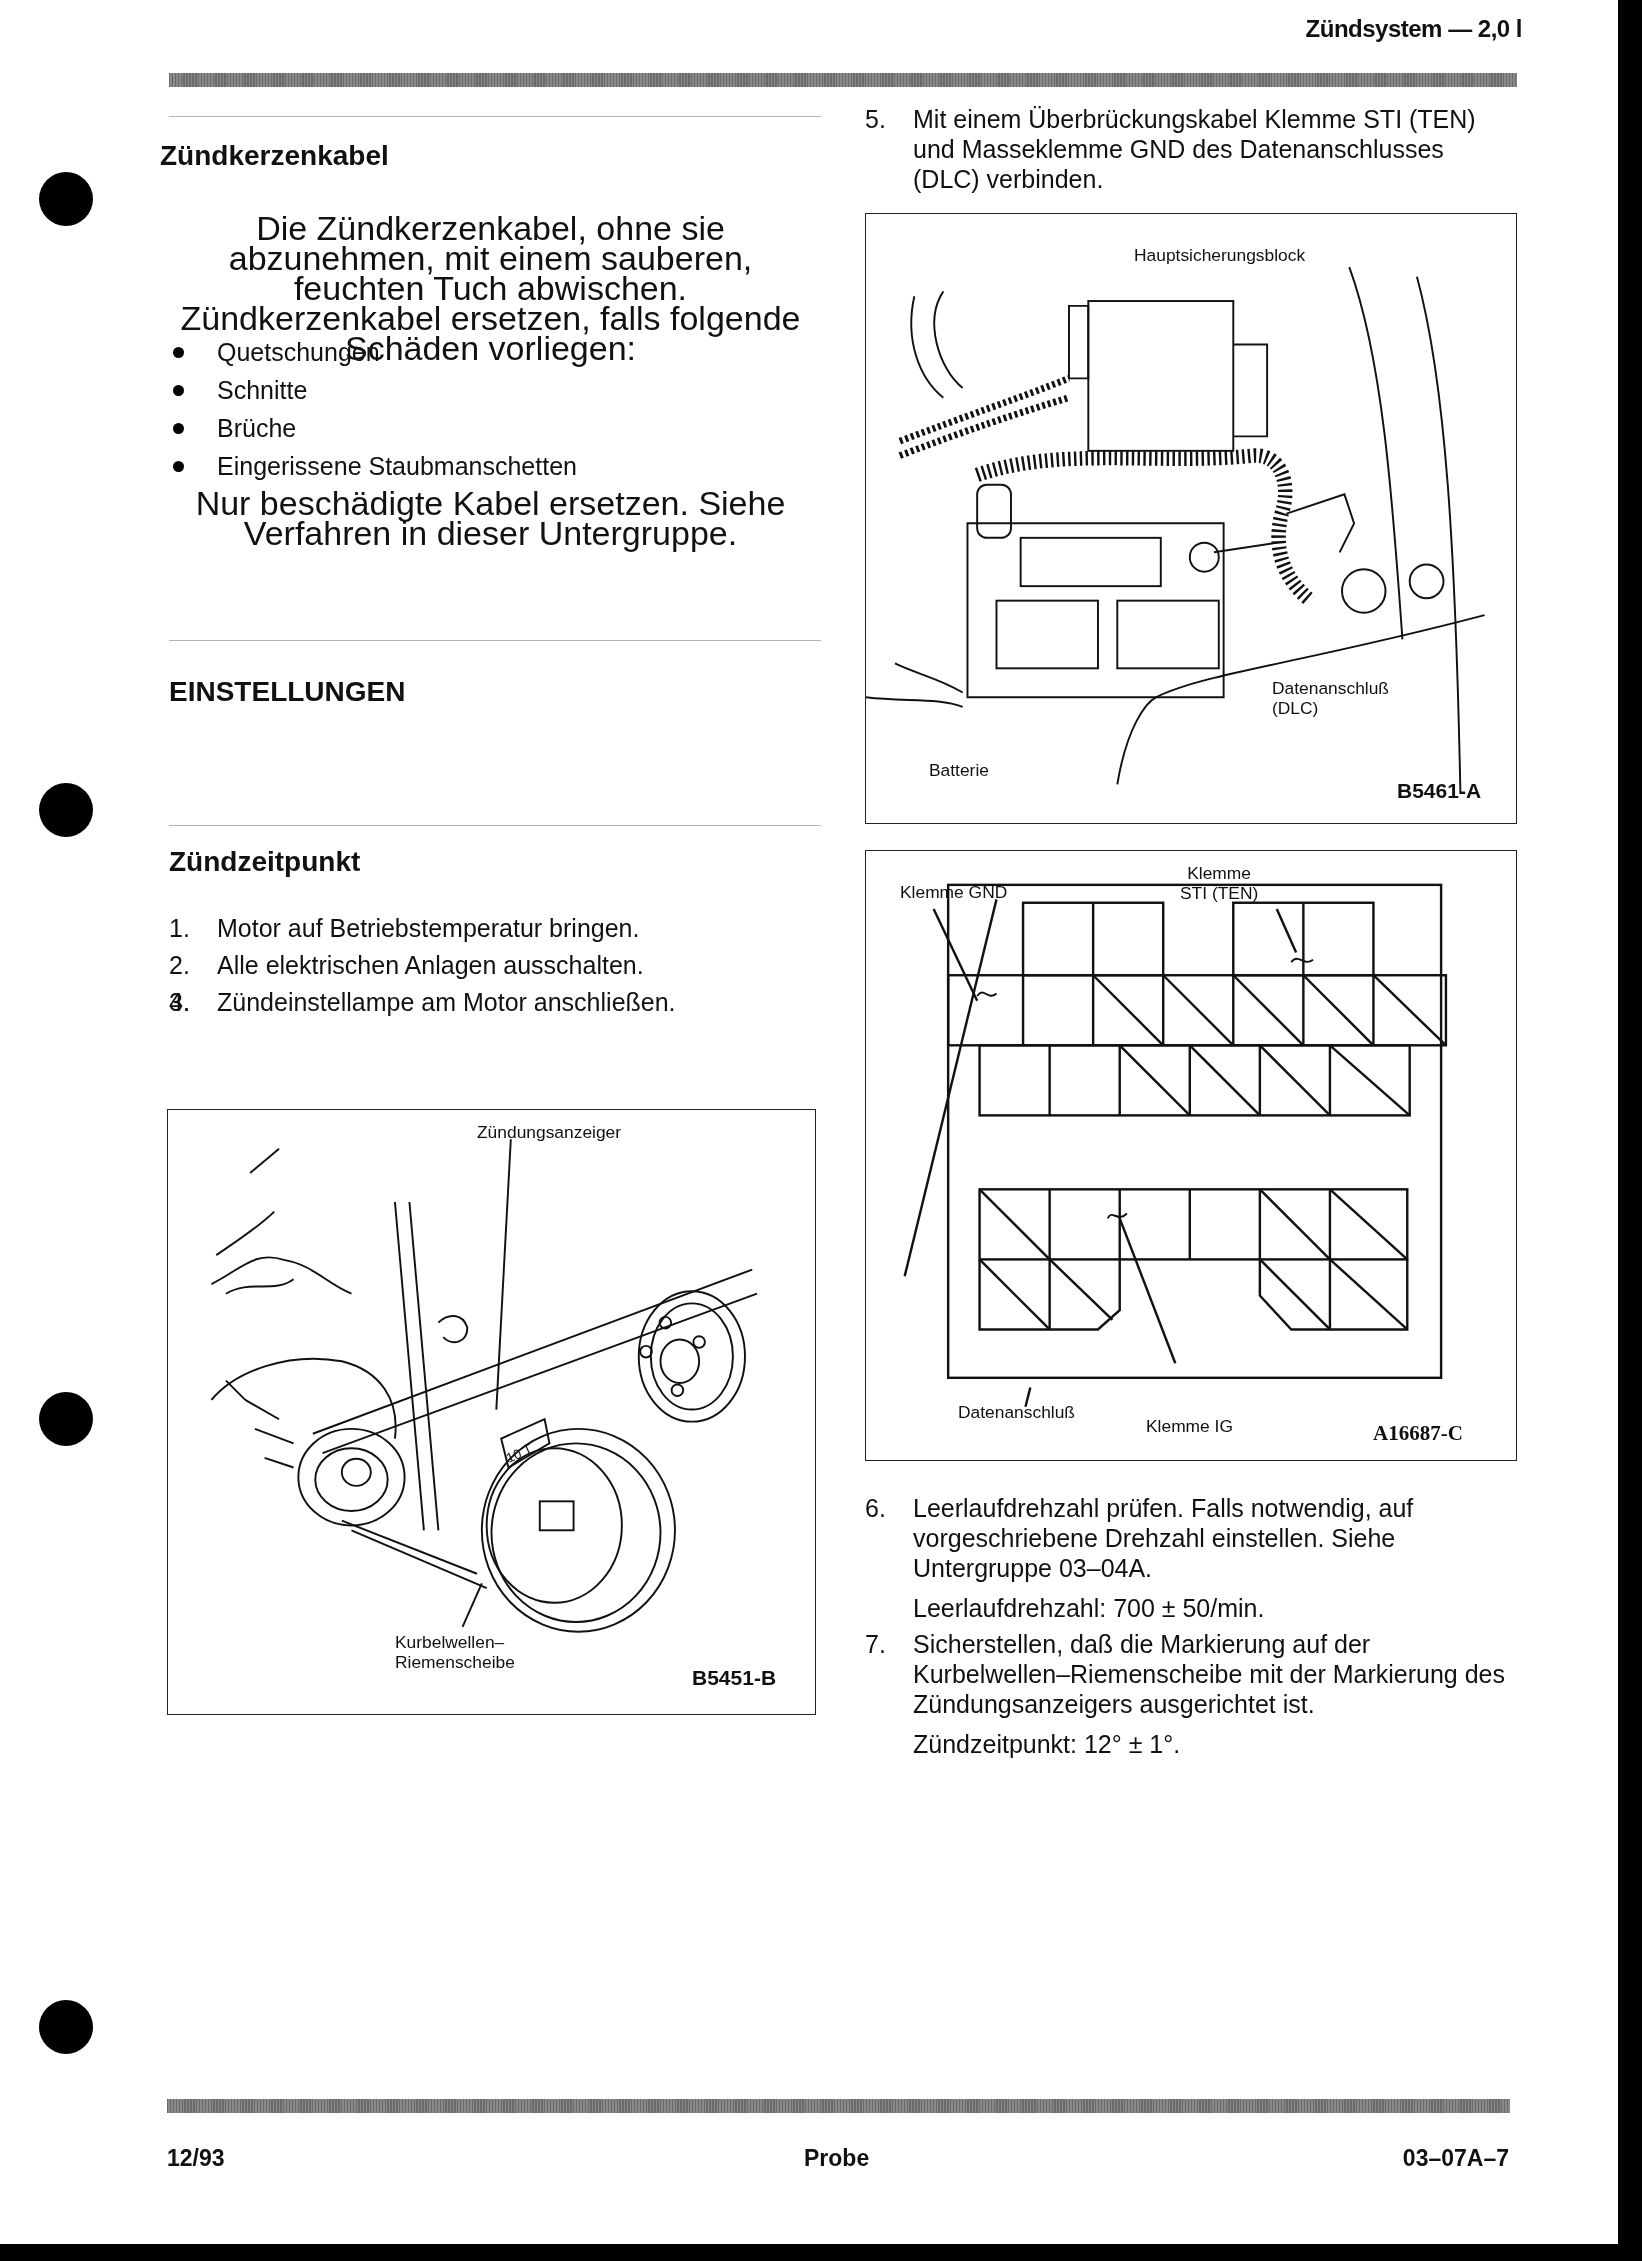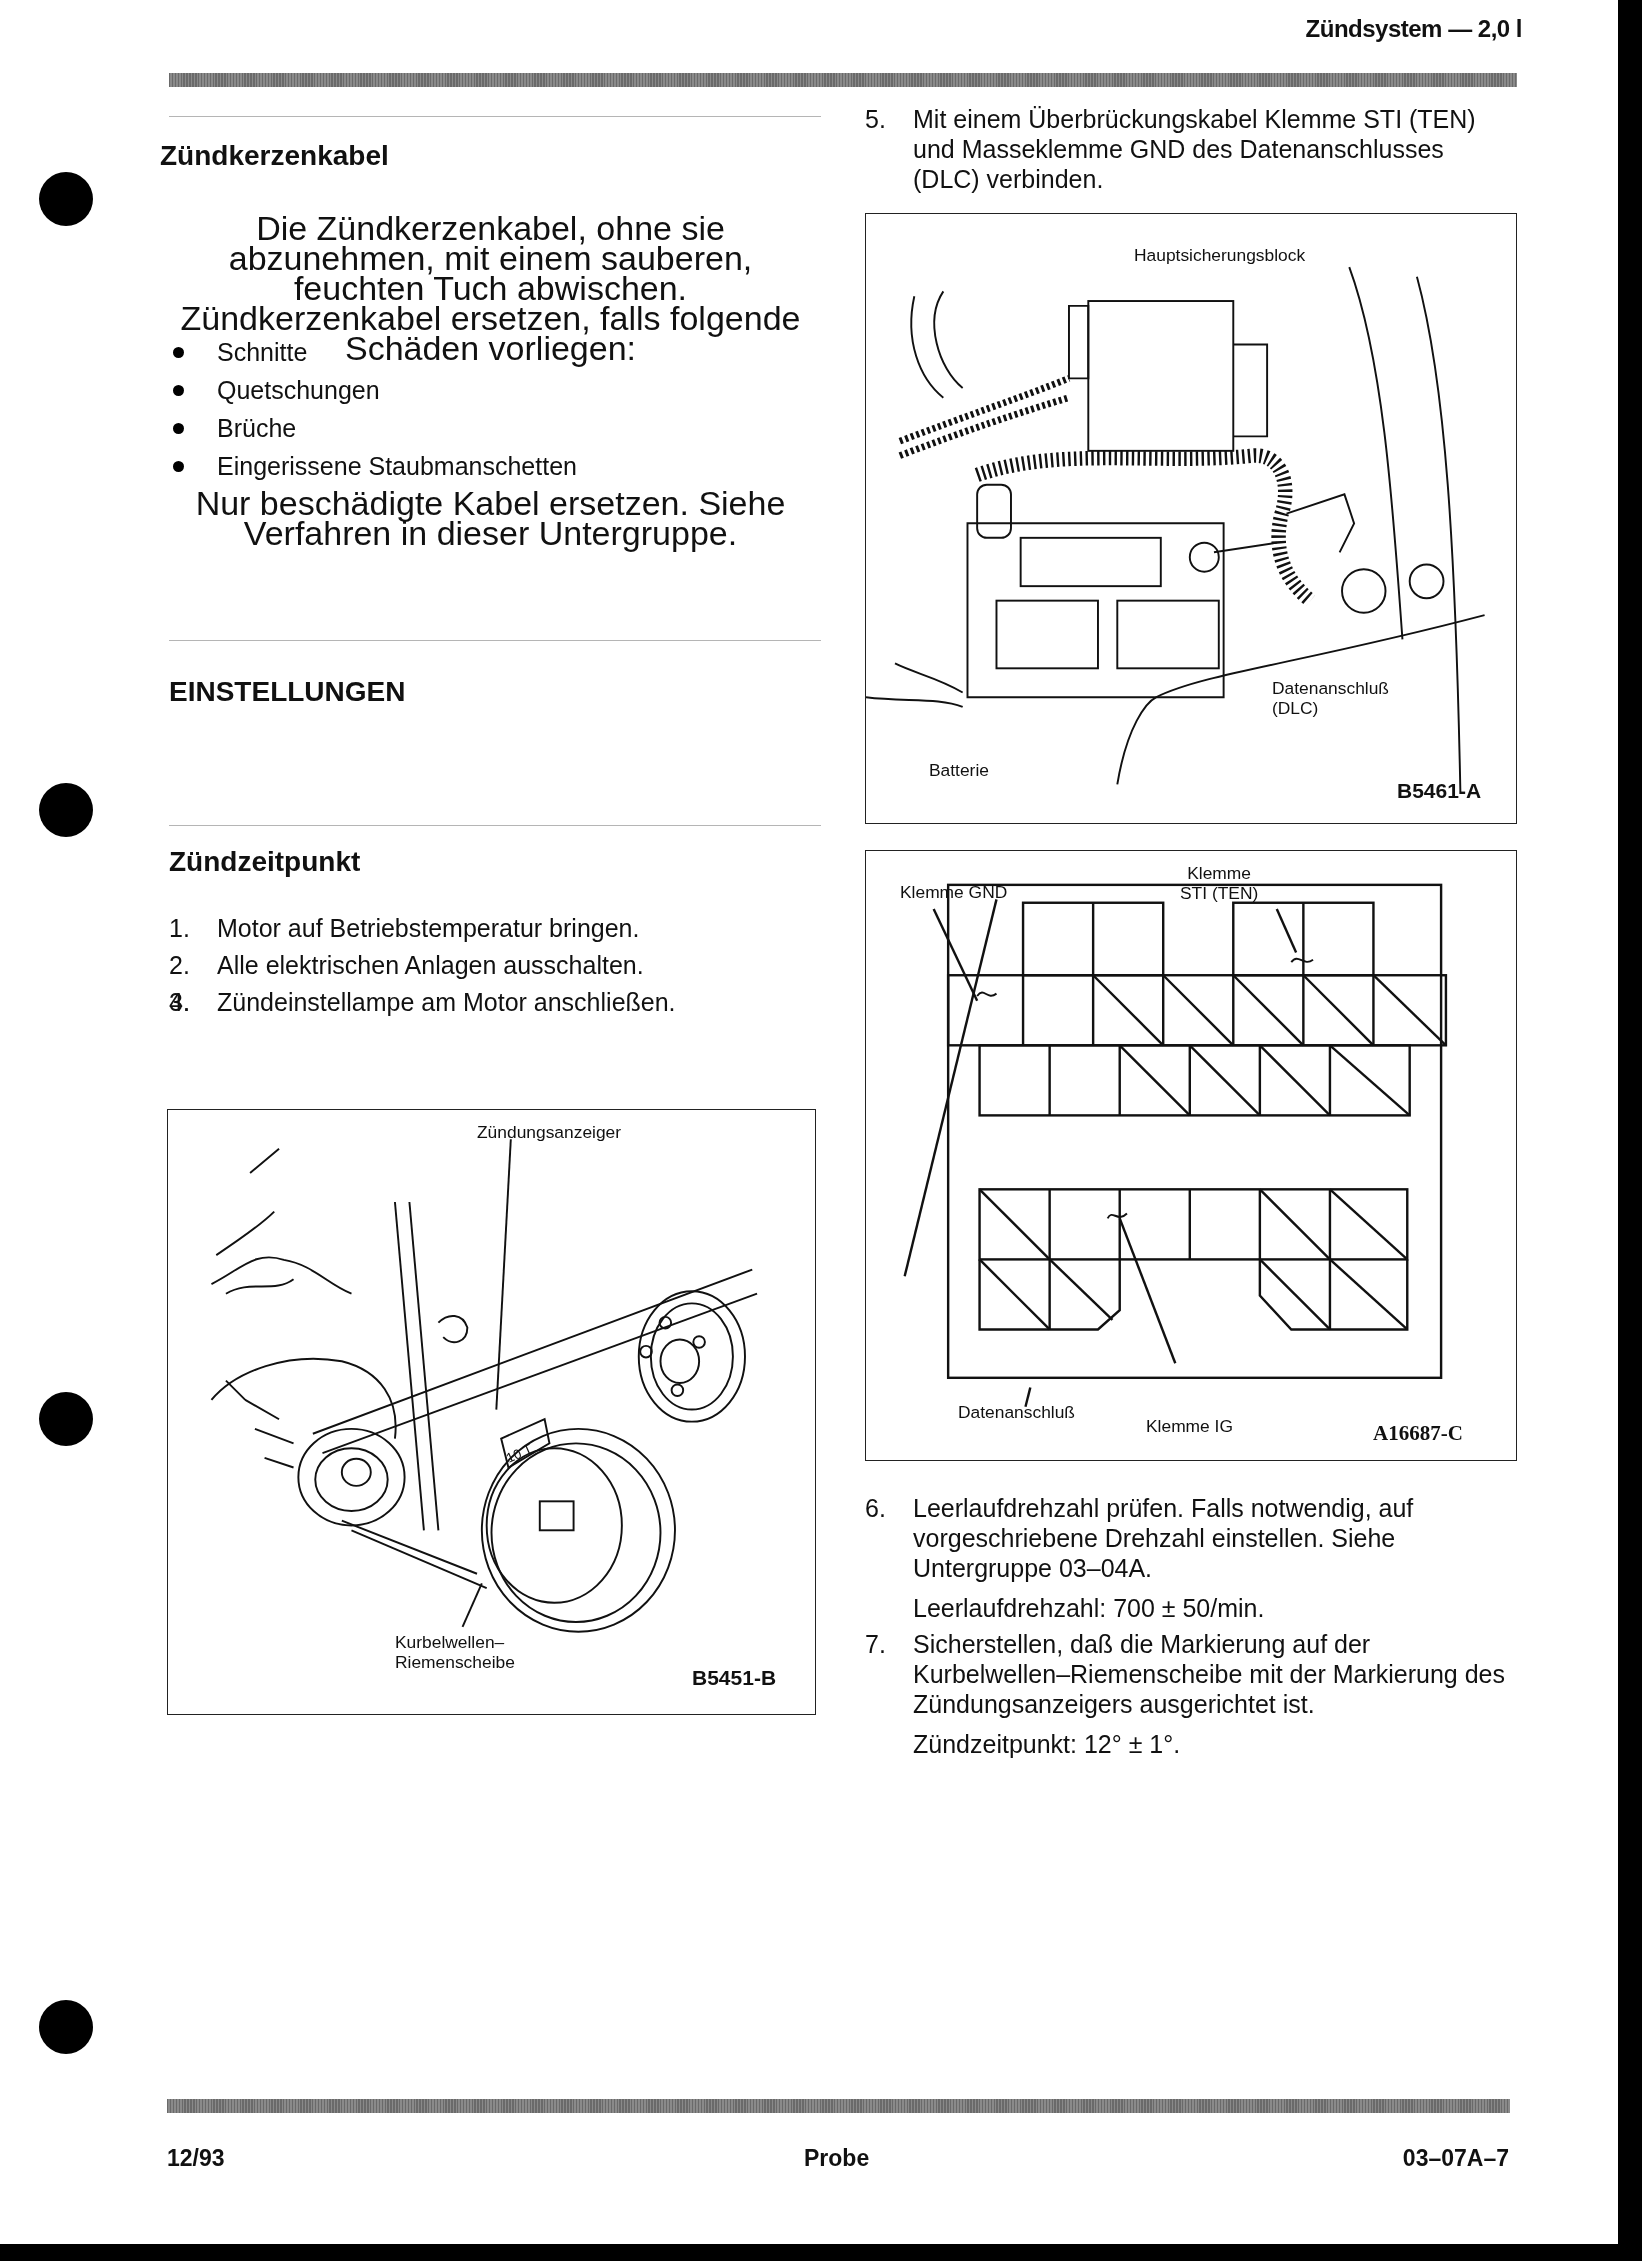--- a/index.html
+++ b/index.html
@@ -38,22 +38,22 @@
 <div class="hole" style="top:1392px"></div>
 <div class="hole" style="top:2000px"></div>
 
 <div class="header-title">Zündsystem — 2,0 l</div>
 <div class="rule-thick" style="left:169px; top:73px; width:1348px;"></div>
 
 <div class="rule-thin" style="left:169px; top:116px; width:652px;"></div>
 <div class="h2" style="left:160px; top:140px;">Zündkerzenkabel</div>
 <div class="para" style="left:169px; top:213px; width:643px;">Die Zündkerzenkabel, ohne sie abzunehmen, mit einem sauberen, feuchten Tuch abwischen. Zündkerzenkabel ersetzen, falls folgende Schäden vorliegen:</div>
 <ul class="bullets" style="left:169px; top:333px; width:643px;">
+  <li><span class="dot"></span><span>Quetschungen</span></li>
   <li><span class="dot"></span><span>Schnitte</span></li>
-  <li><span class="dot"></span><span>Quetschungen</span></li>
   <li><span class="dot"></span><span>Brüche</span></li>
   <li><span class="dot"></span><span>Eingerissene Staubmanschetten</span></li>
 </ul>
 <div class="para" style="left:169px; top:488px; width:643px;">Nur beschädigte Kabel ersetzen. Siehe Verfahren in dieser Untergruppe.</div>
 
 <div class="rule-thin" style="left:169px; top:640px; width:652px;"></div>
 <div class="h2" style="left:169px; top:676px;">EINSTELLUNGEN</div>
 
 <div class="rule-thin" style="left:169px; top:825px; width:652px;"></div>
 <div class="h2" style="left:169px; top:846px;">Zündzeitpunkt</div>

